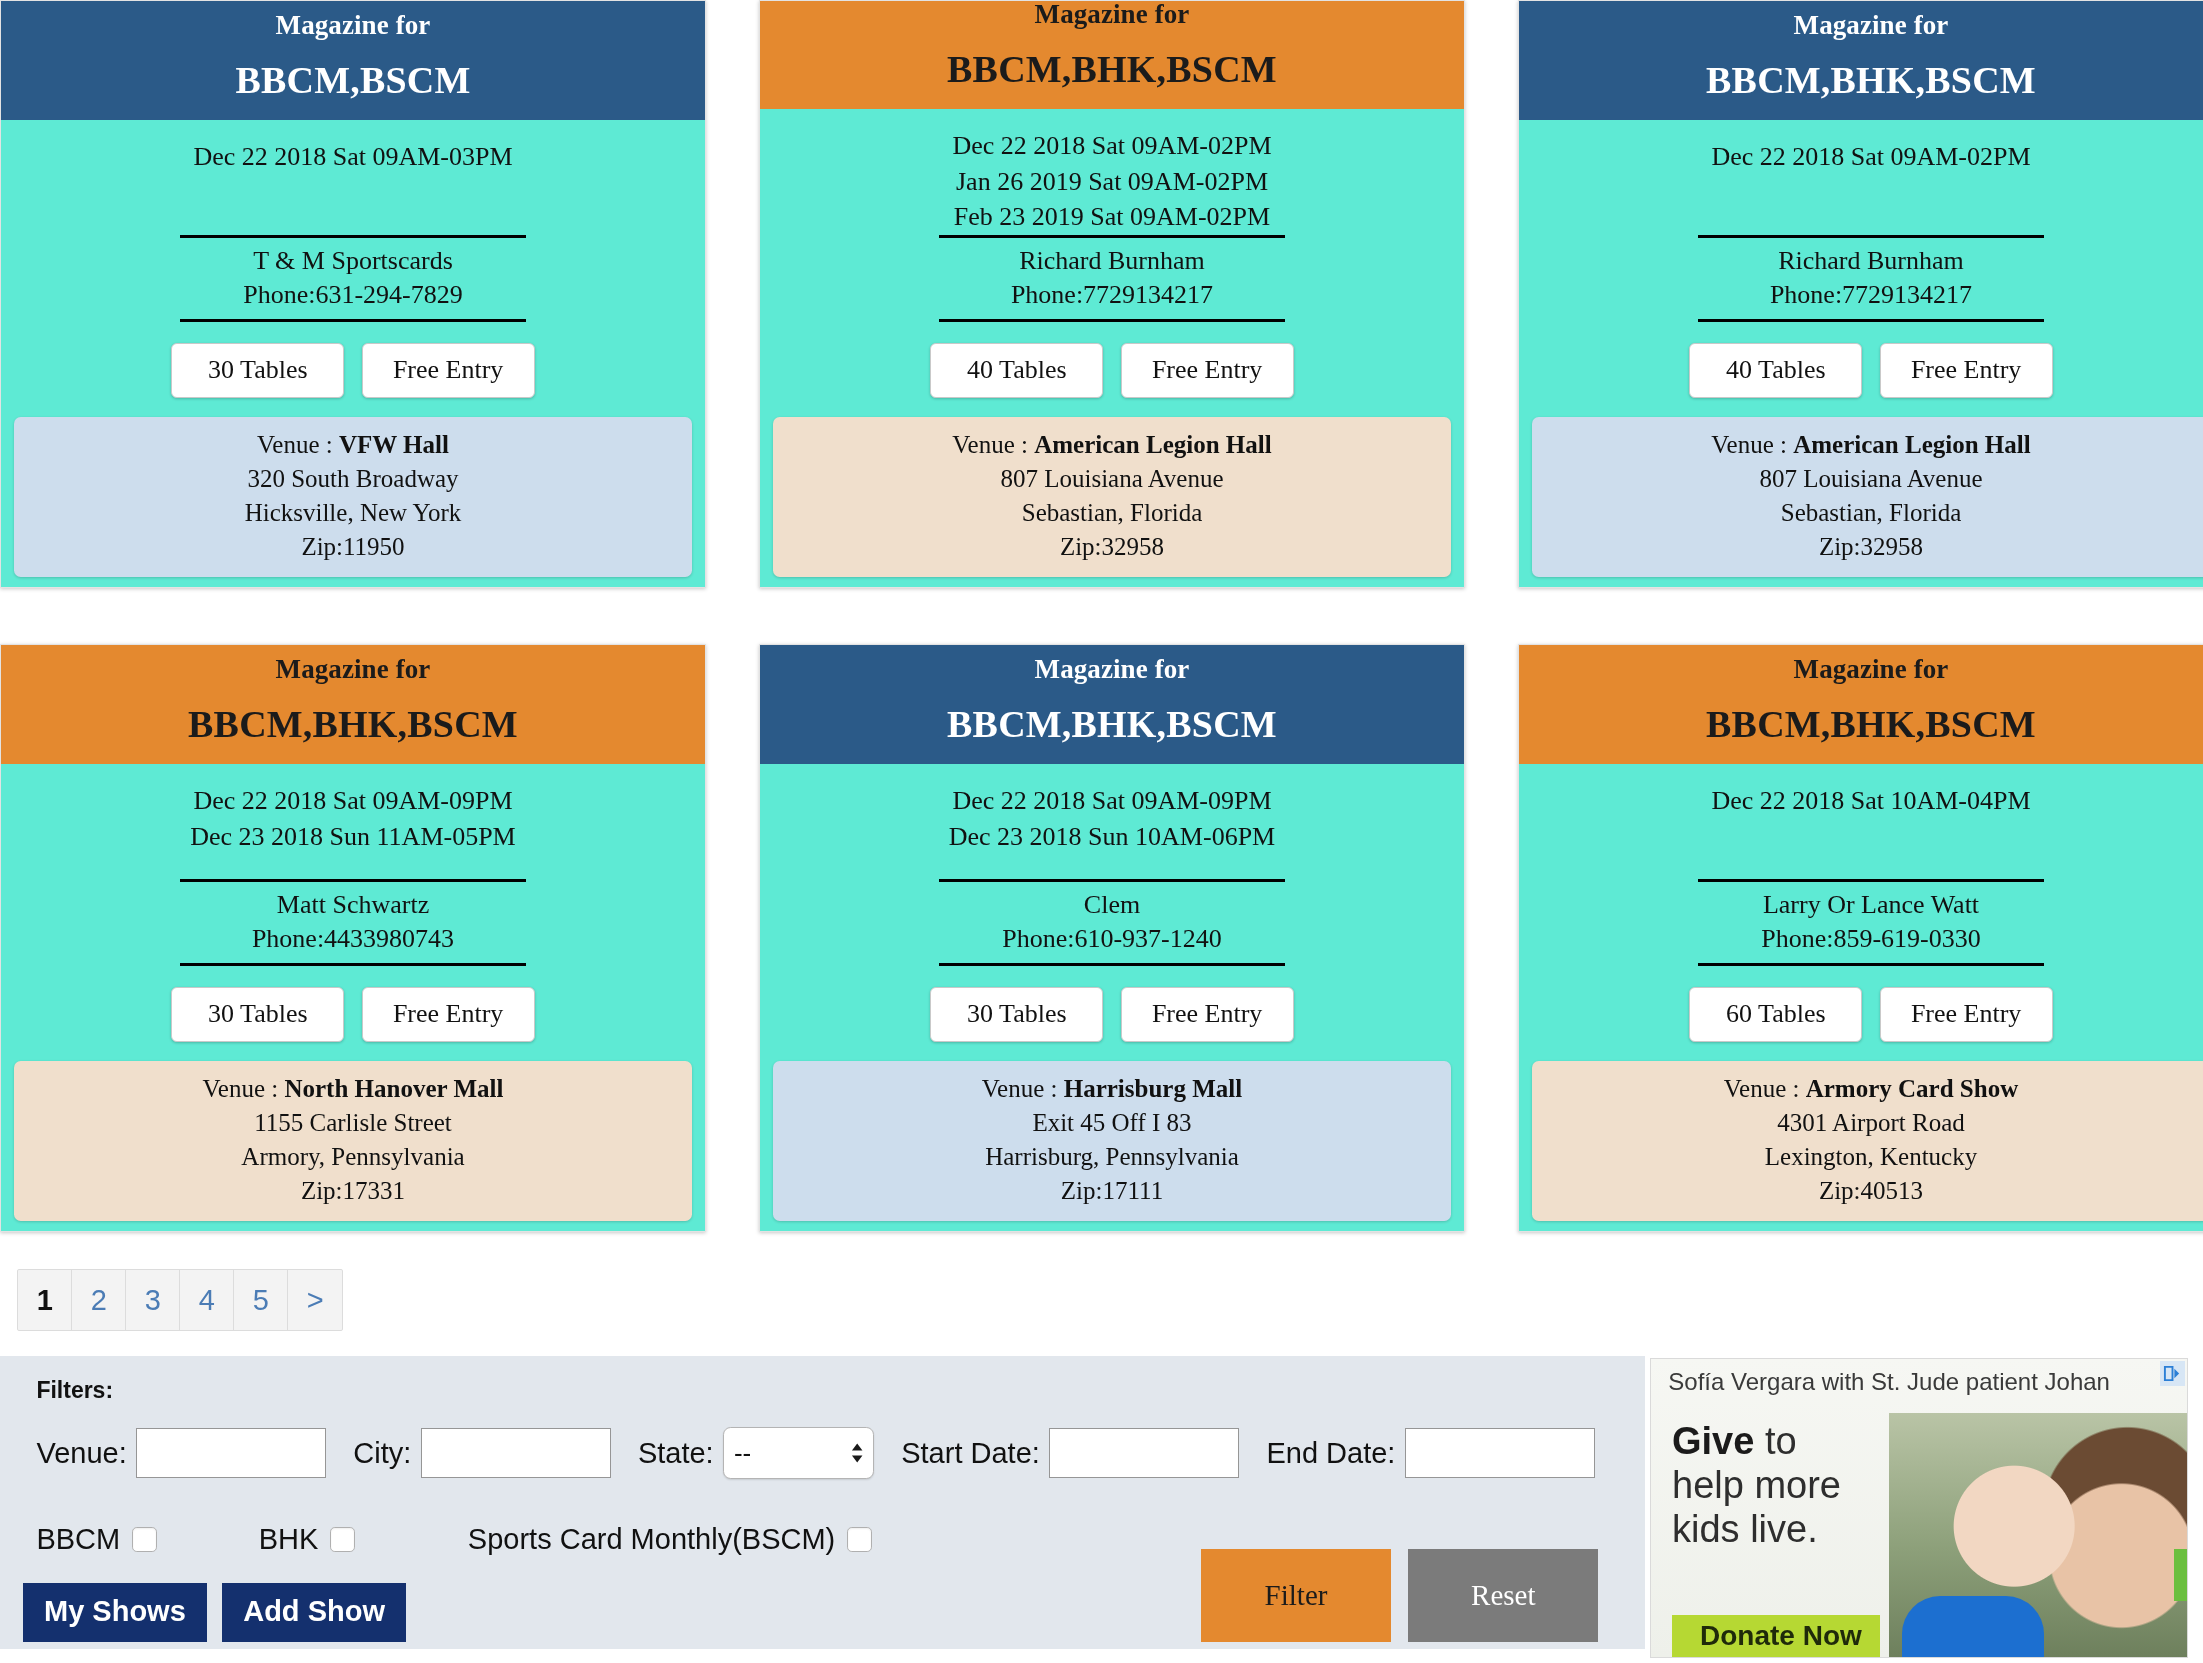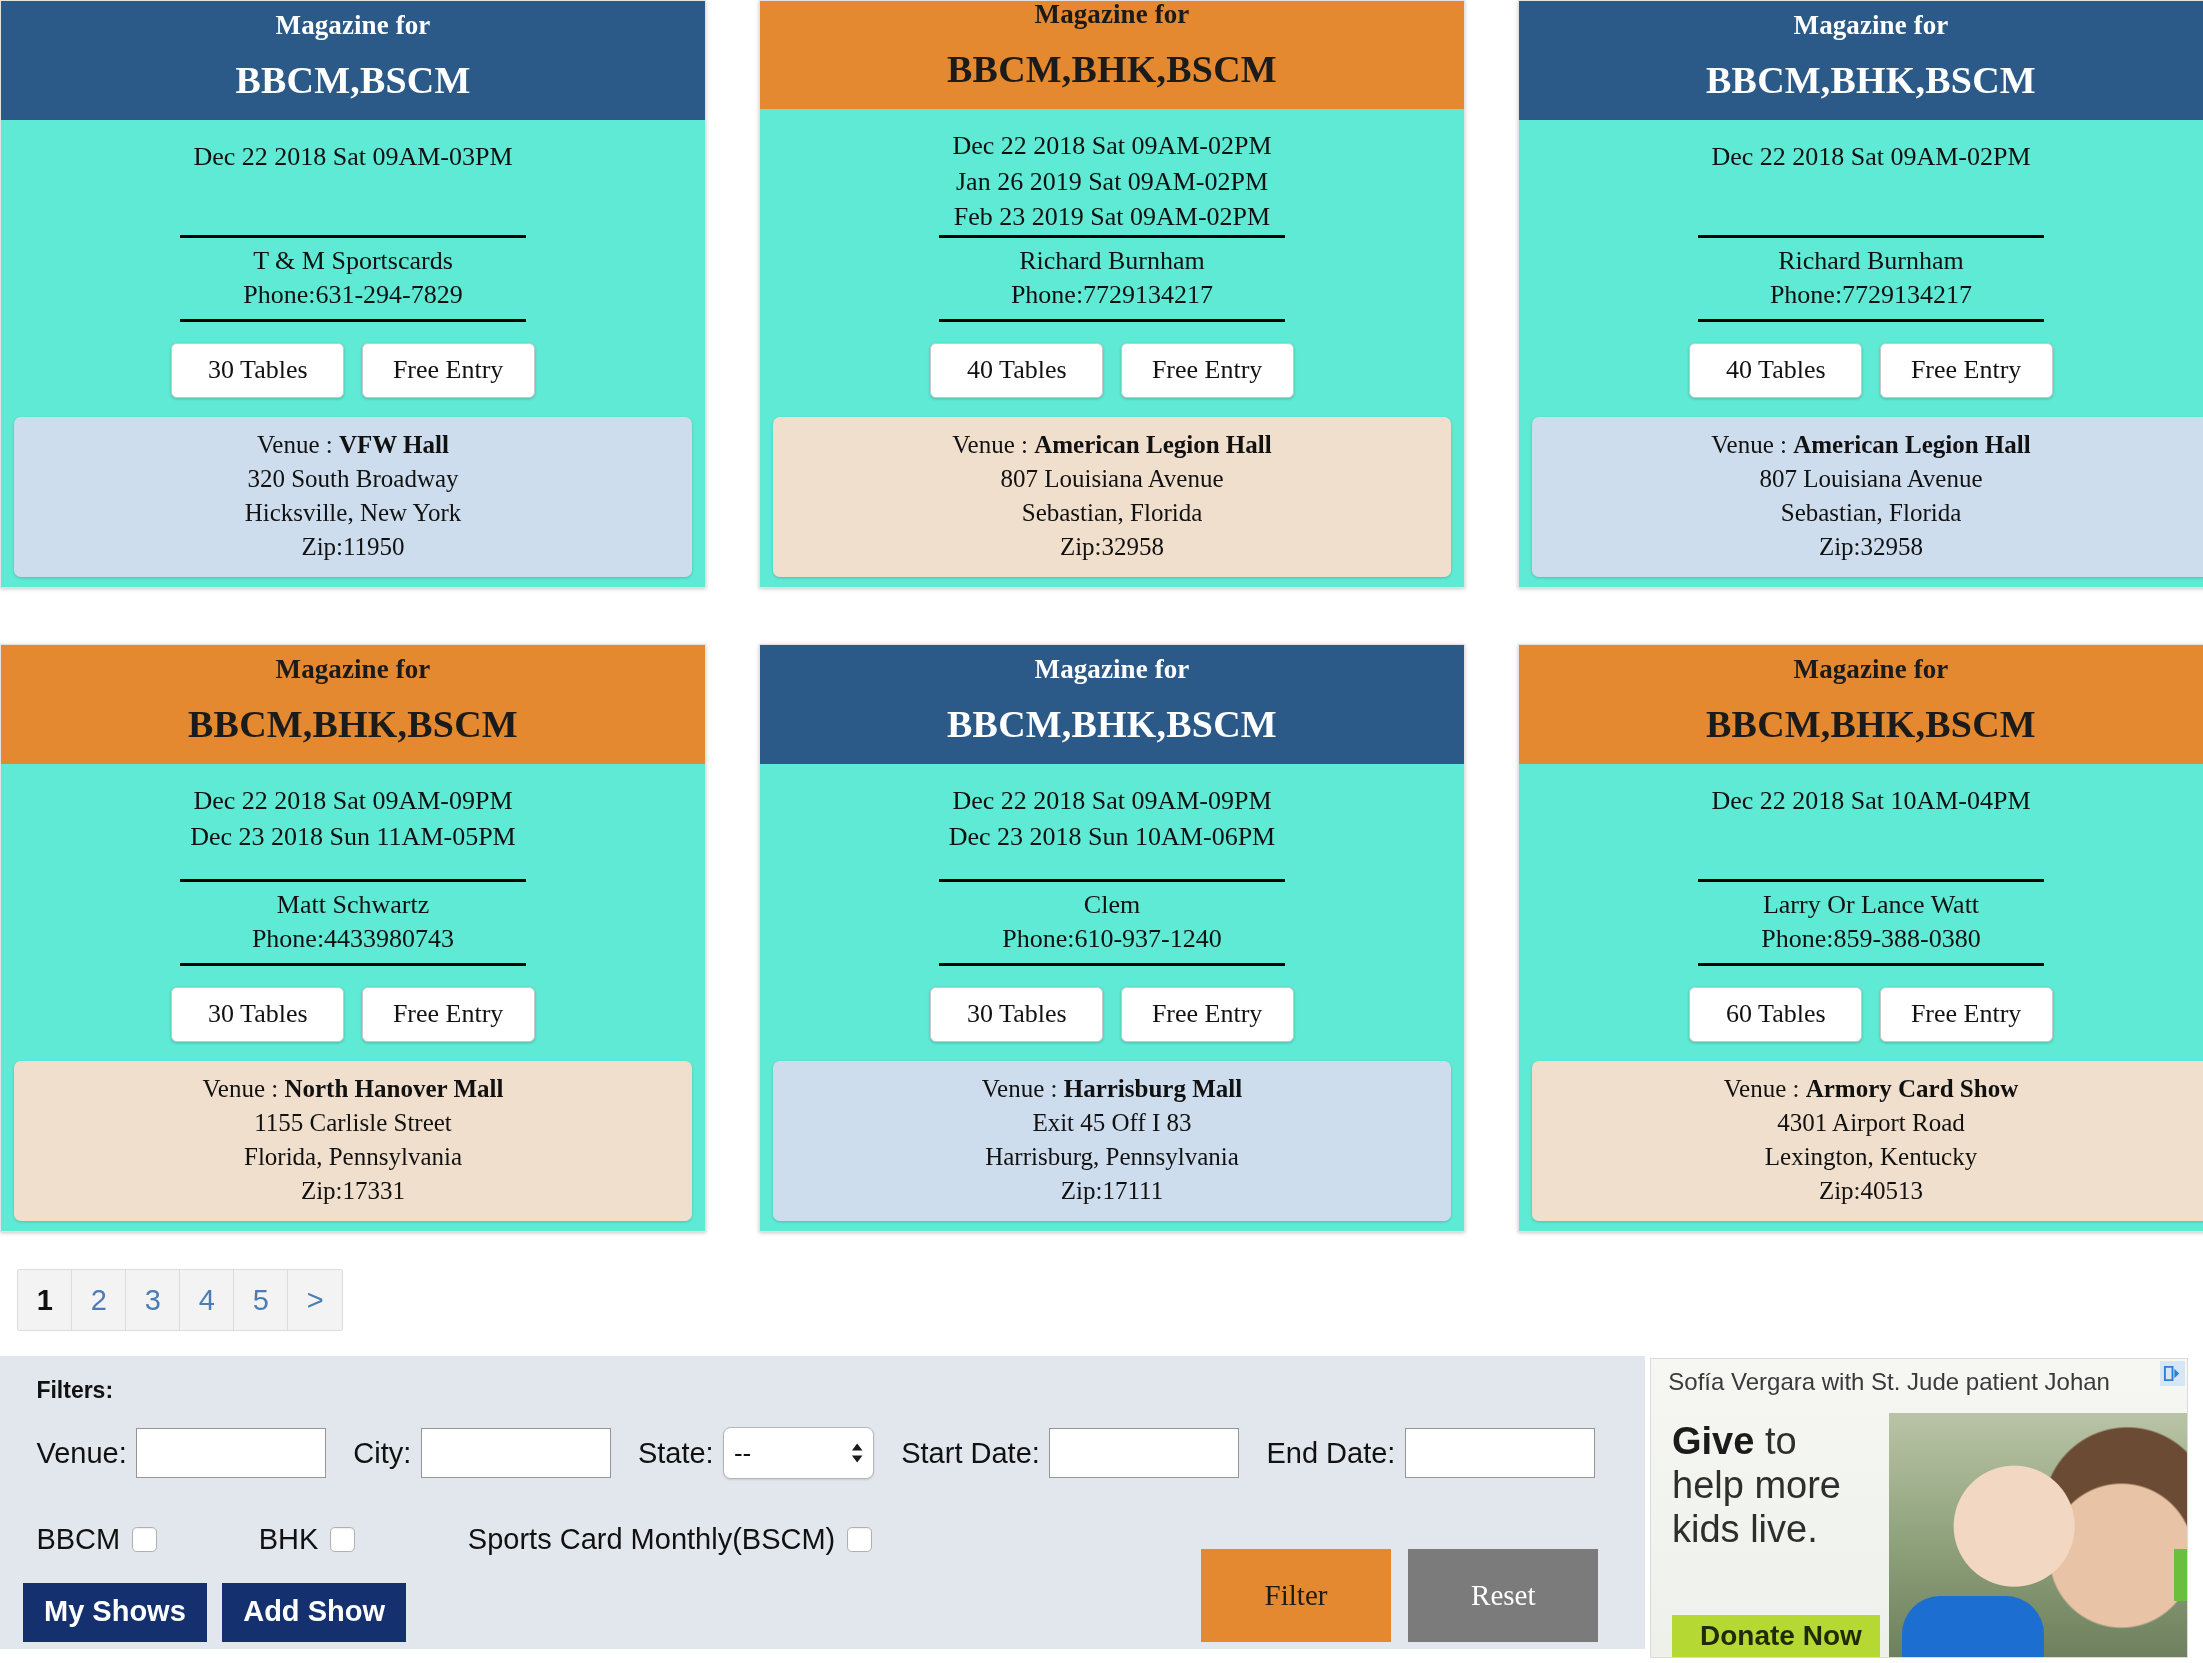--- a/index.html
+++ b/index.html
@@ -484,21 +484,21 @@
         <span class="contact-name">Matt Schwartz</span>
         <span class="contact-phone">Phone:4433980743</span>
       </div>
       <div class="chips-row">
         <div class="chip">30 Tables</div>
         <div class="chip">Free Entry</div>
       </div>
       <div class="venue-box tan">
         <span class="venue-title"><span>Venue : </span><b>North Hanover Mall</b></span>
         <span class="venue-line">1155 Carlisle Street</span>
-        <span class="venue-line">Florida, Pennsylvania</span>
+        <span class="venue-line">Armory, Pennsylvania</span>
         <span class="venue-line">Zip:17331</span>
       </div>
     </div>
     </div>
     <div class="show-card">
     <div class="card-header blue">
       <span class="mag-for">Magazine for</span>
       <span class="mag-codes">BBCM,BHK,BSCM</span>
     </div>
     <div class="card-body">
@@ -526,21 +526,21 @@
     <div class="card-header orange">
       <span class="mag-for">Magazine for</span>
       <span class="mag-codes">BBCM,BHK,BSCM</span>
     </div>
     <div class="card-body">
       <div class="dates-block">
           <span class="date-line">Dec 22 2018 Sat 10AM-04PM</span>
         </div>
       <div class="contact-block">
         <span class="contact-name">Larry Or Lance Watt</span>
-        <span class="contact-phone">Phone:859-388-0380</span>
+        <span class="contact-phone">Phone:859-619-0330</span>
       </div>
       <div class="chips-row">
         <div class="chip">60 Tables</div>
         <div class="chip">Free Entry</div>
       </div>
       <div class="venue-box tan">
         <span class="venue-title"><span>Venue : </span><b>Armory Card Show</b></span>
         <span class="venue-line">4301 Airport Road</span>
         <span class="venue-line">Lexington, Kentucky</span>
         <span class="venue-line">Zip:40513</span>

